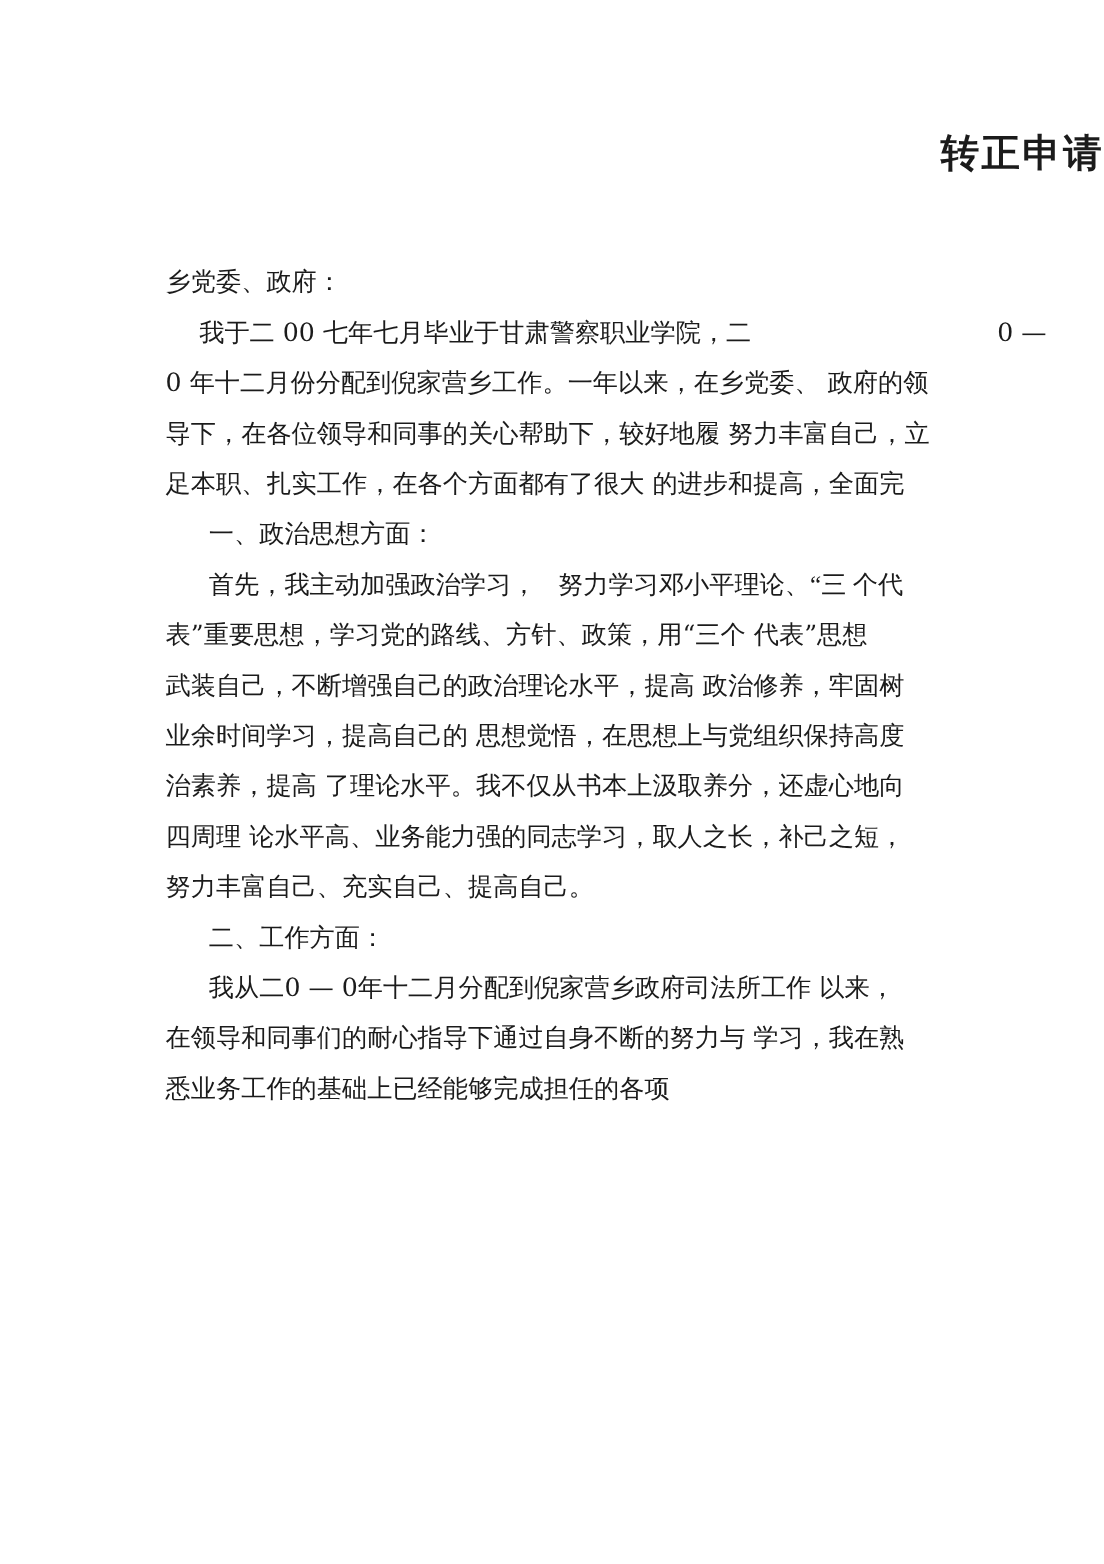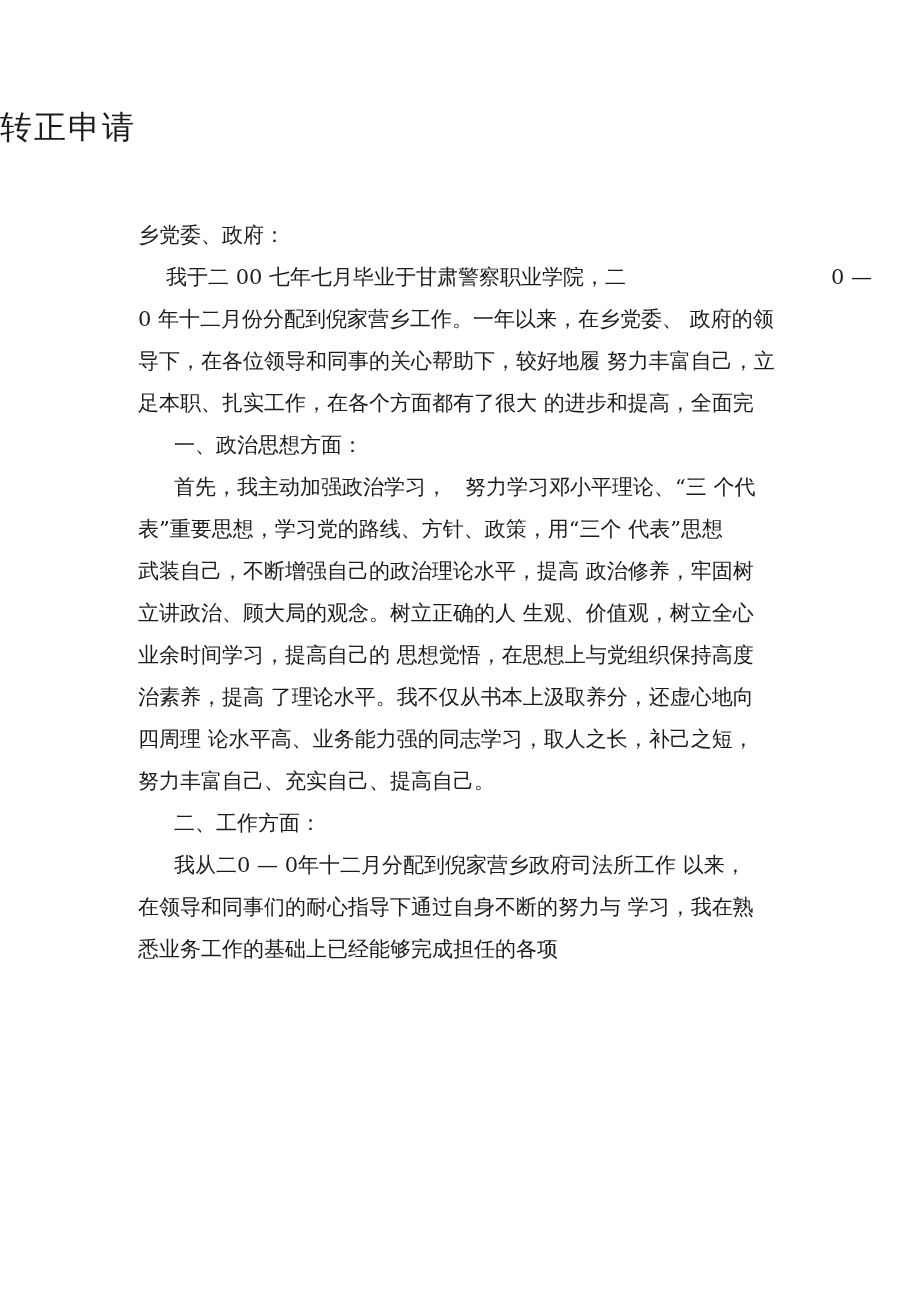--- a/index.html
+++ b/index.html
@@ -15,25 +15,25 @@
     background: #ffffff;
     overflow: hidden;
     font-family: "DejaVu Serif", "Liberation Serif", serif;
     color: #1b1b1b;
   }
   .doc-title {
     position: absolute;
     top: 102px;
     left: 0;
     width: 920px;
-    text-align: left;
+    text-align: right;
     font-size: 32px;
     line-height: 50px;
     letter-spacing: 2px;
-    font-weight: 400;
+    font-weight: 700;
     white-space: pre;
   }
   .doc-body {
     position: absolute;
     top: 214px;
     left: 138px;
     width: 712px;
     font-size: 21px;
   }
   .line {
@@ -52,24 +52,23 @@
 
 <div class="page">
   <div class="doc-title">转正申请</div>
   <div class="doc-body">
       <div class="line"><span>乡党委、政府：</span></div>
       <div class="line" style="text-indent: 28px;"><span>我于二 00 七年七月毕业于甘肃警察职业学院，二</span><span class="gap" style="width: 205px;"></span><span>0 —</span></div>
       <div class="line"><span>0 年十二月份分配到倪家营乡工作。一年以来，在乡党委、 政府的领</span></div>
       <div class="line"><span>导下，在各位领导和同事的关心帮助下，较好地履 努力丰富自己，立</span></div>
       <div class="line"><span>足本职、扎实工作，在各个方面都有了很大 的进步和提高，全面完</span></div>
       <div class="line" style="text-indent: 36px;"><span>一、政治思想方面：</span></div>
-      <div class="line" style="text-indent: 36px;"><span>首先，我主动加强政治学习，</span><span class="gap" style="width: 18px;"></span><span>努力学习邓小平理论、“三 个代</span></div>
+      <div class="line" style="text-indent: 36px; font-family: Liberation Serif, serif;"><span>首先，我主动加强政治学习，</span><span class="gap" style="width: 18px;"></span><span>努力学习邓小平理论、“三 个代</span></div>
       <div class="line"><span>表”重要思想，学习党的路线、方针、政策，用“三个 代表”思想</span></div>
       <div class="line"><span>武装自己，不断增强自己的政治理论水平，提高 政治修养，牢固树</span></div>
-      <div class="line"><span>立讲政治、顾大局的观念。树立正确的人 生观、价值观，树立全心</span></div>
       <div class="line"><span>业余时间学习，提高自己的 思想觉悟，在思想上与党组织保持高度</span></div>
       <div class="line"><span>治素养，提高 了理论水平。我不仅从书本上汲取养分，还虚心地向</span></div>
       <div class="line"><span>四周理 论水平高、业务能力强的同志学习，取人之长，补己之短，</span></div>
       <div class="line"><span>努力丰富自己、充实自己、提高自己。</span></div>
       <div class="line" style="text-indent: 36px;"><span>二、工作方面：</span></div>
       <div class="line" style="text-indent: 36px;"><span>我从二0 — 0年十二月分配到倪家营乡政府司法所工作 以来，</span></div>
       <div class="line"><span>在领导和同事们的耐心指导下通过自身不断的努力与 学习，我在熟</span></div>
       <div class="line"><span>悉业务工作的基础上已经能够完成担任的各项</span></div>
     </div>
 </div>

